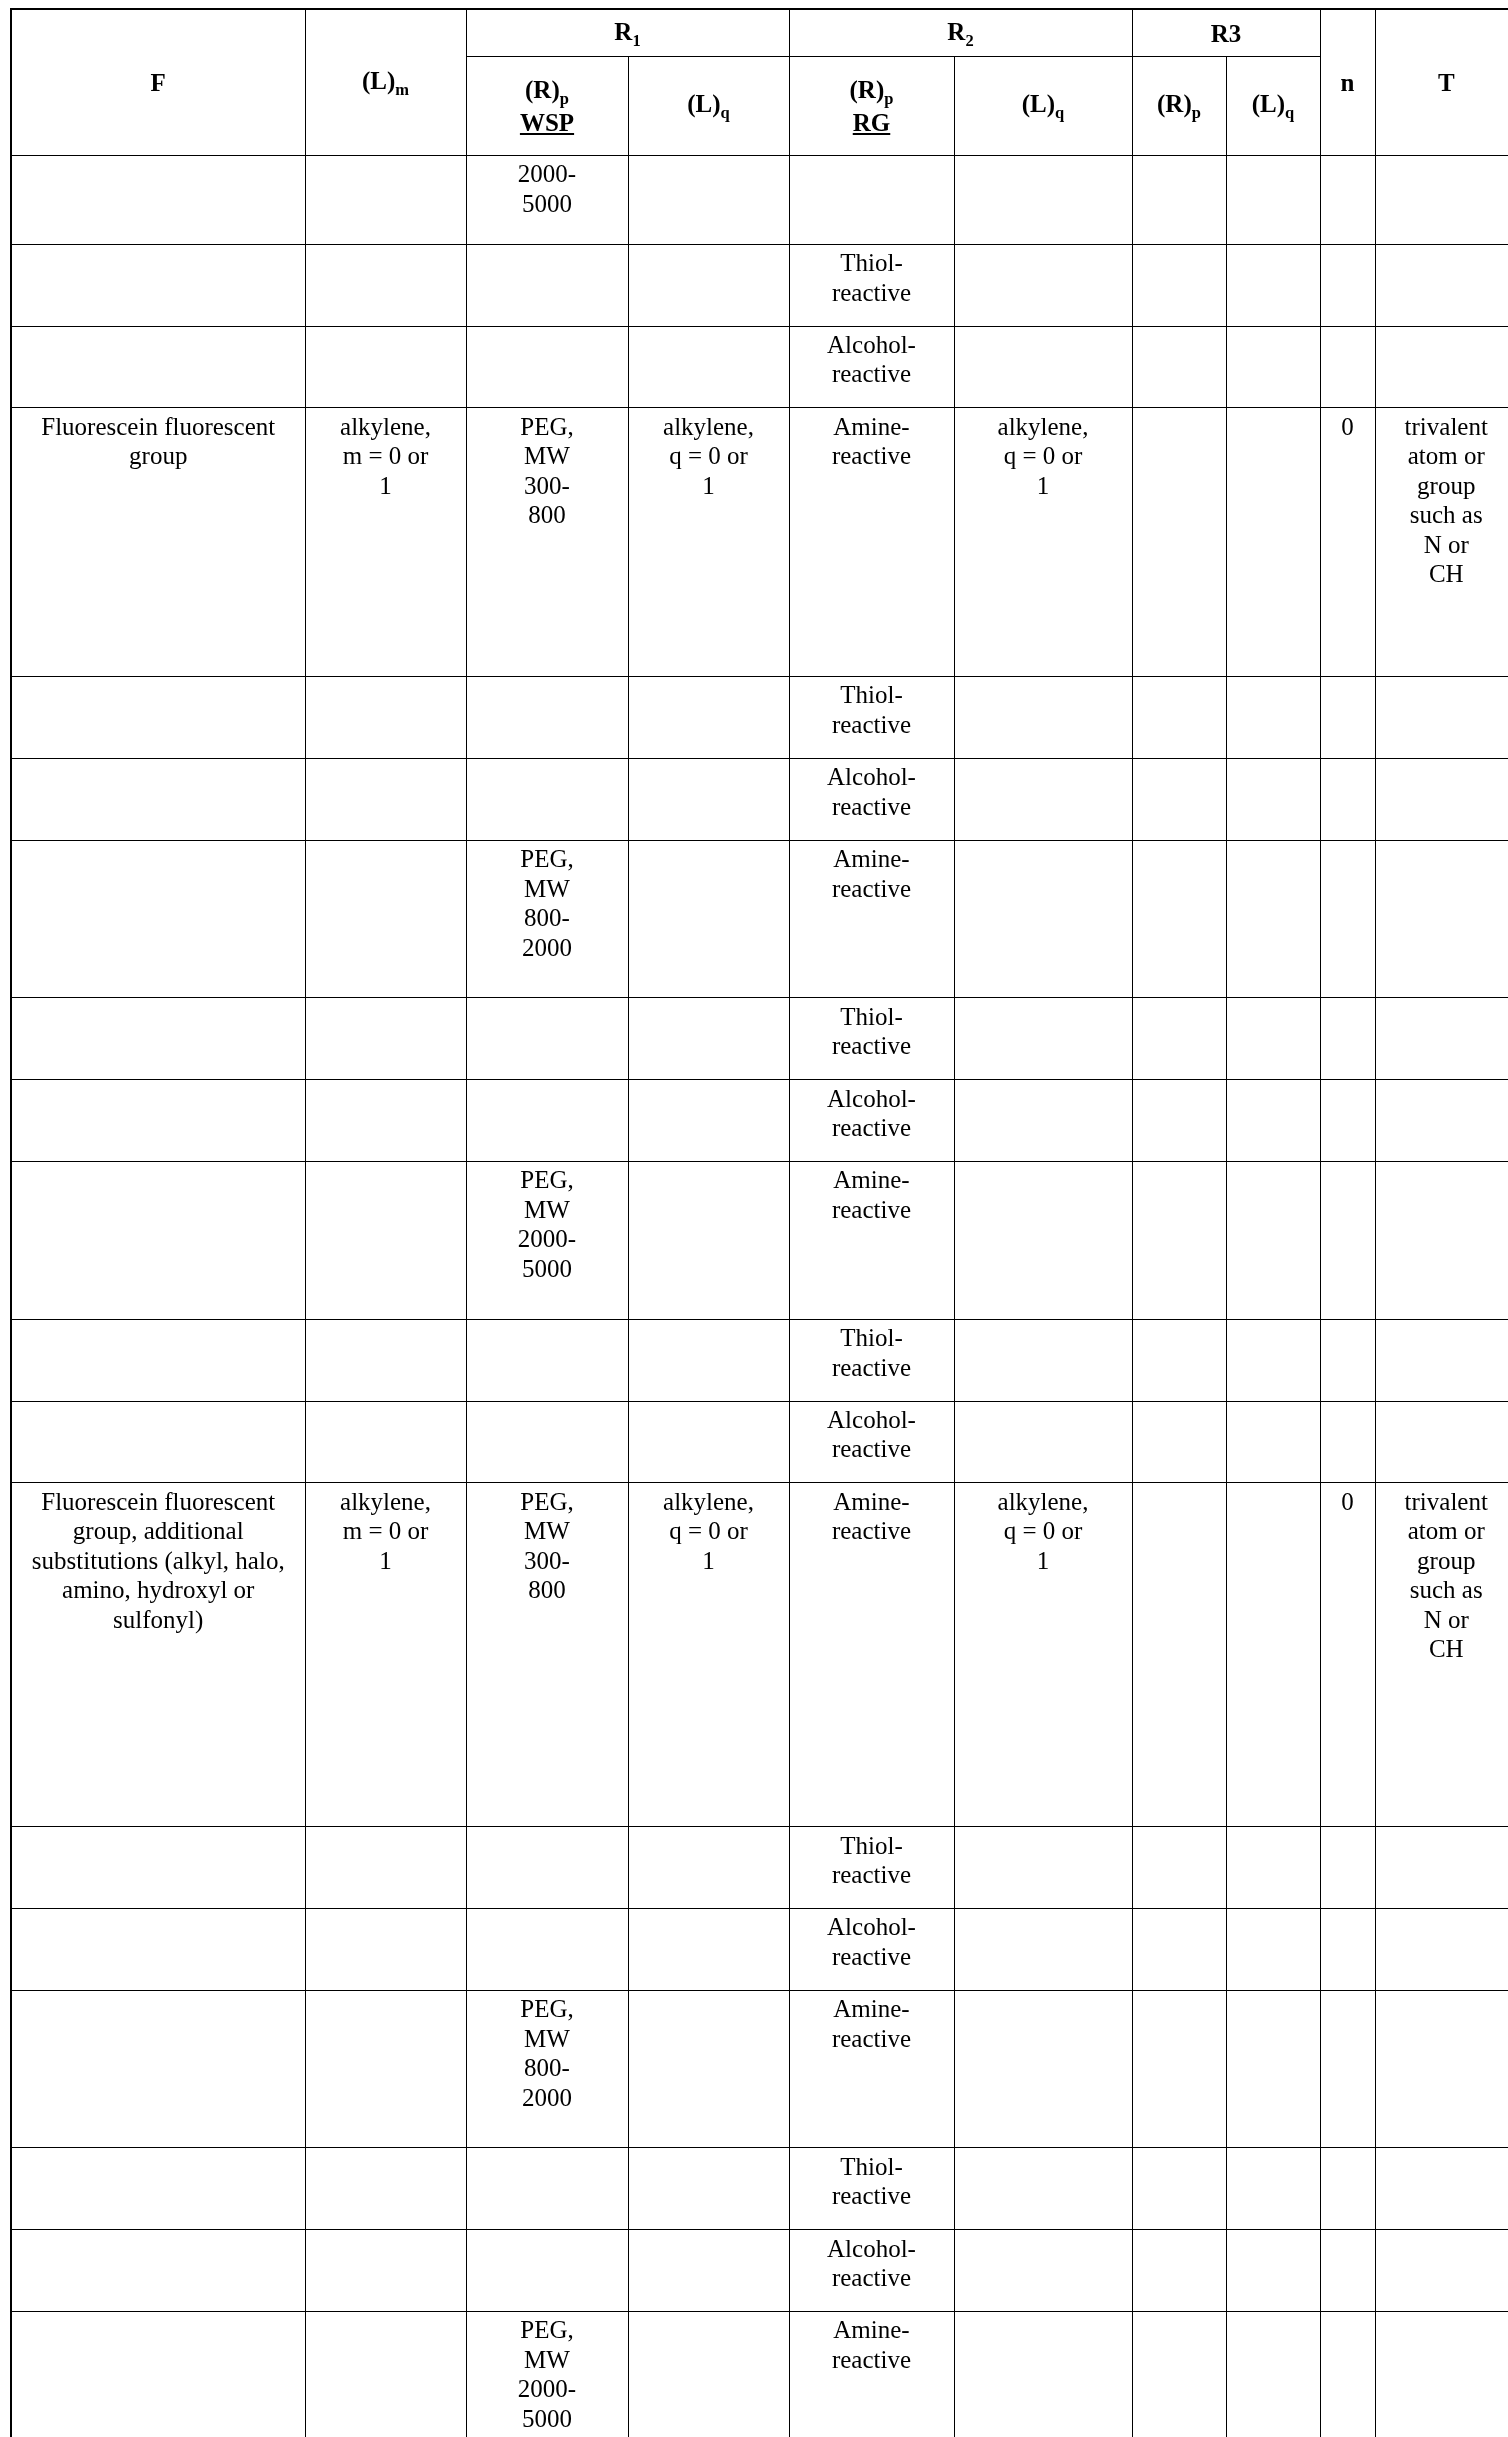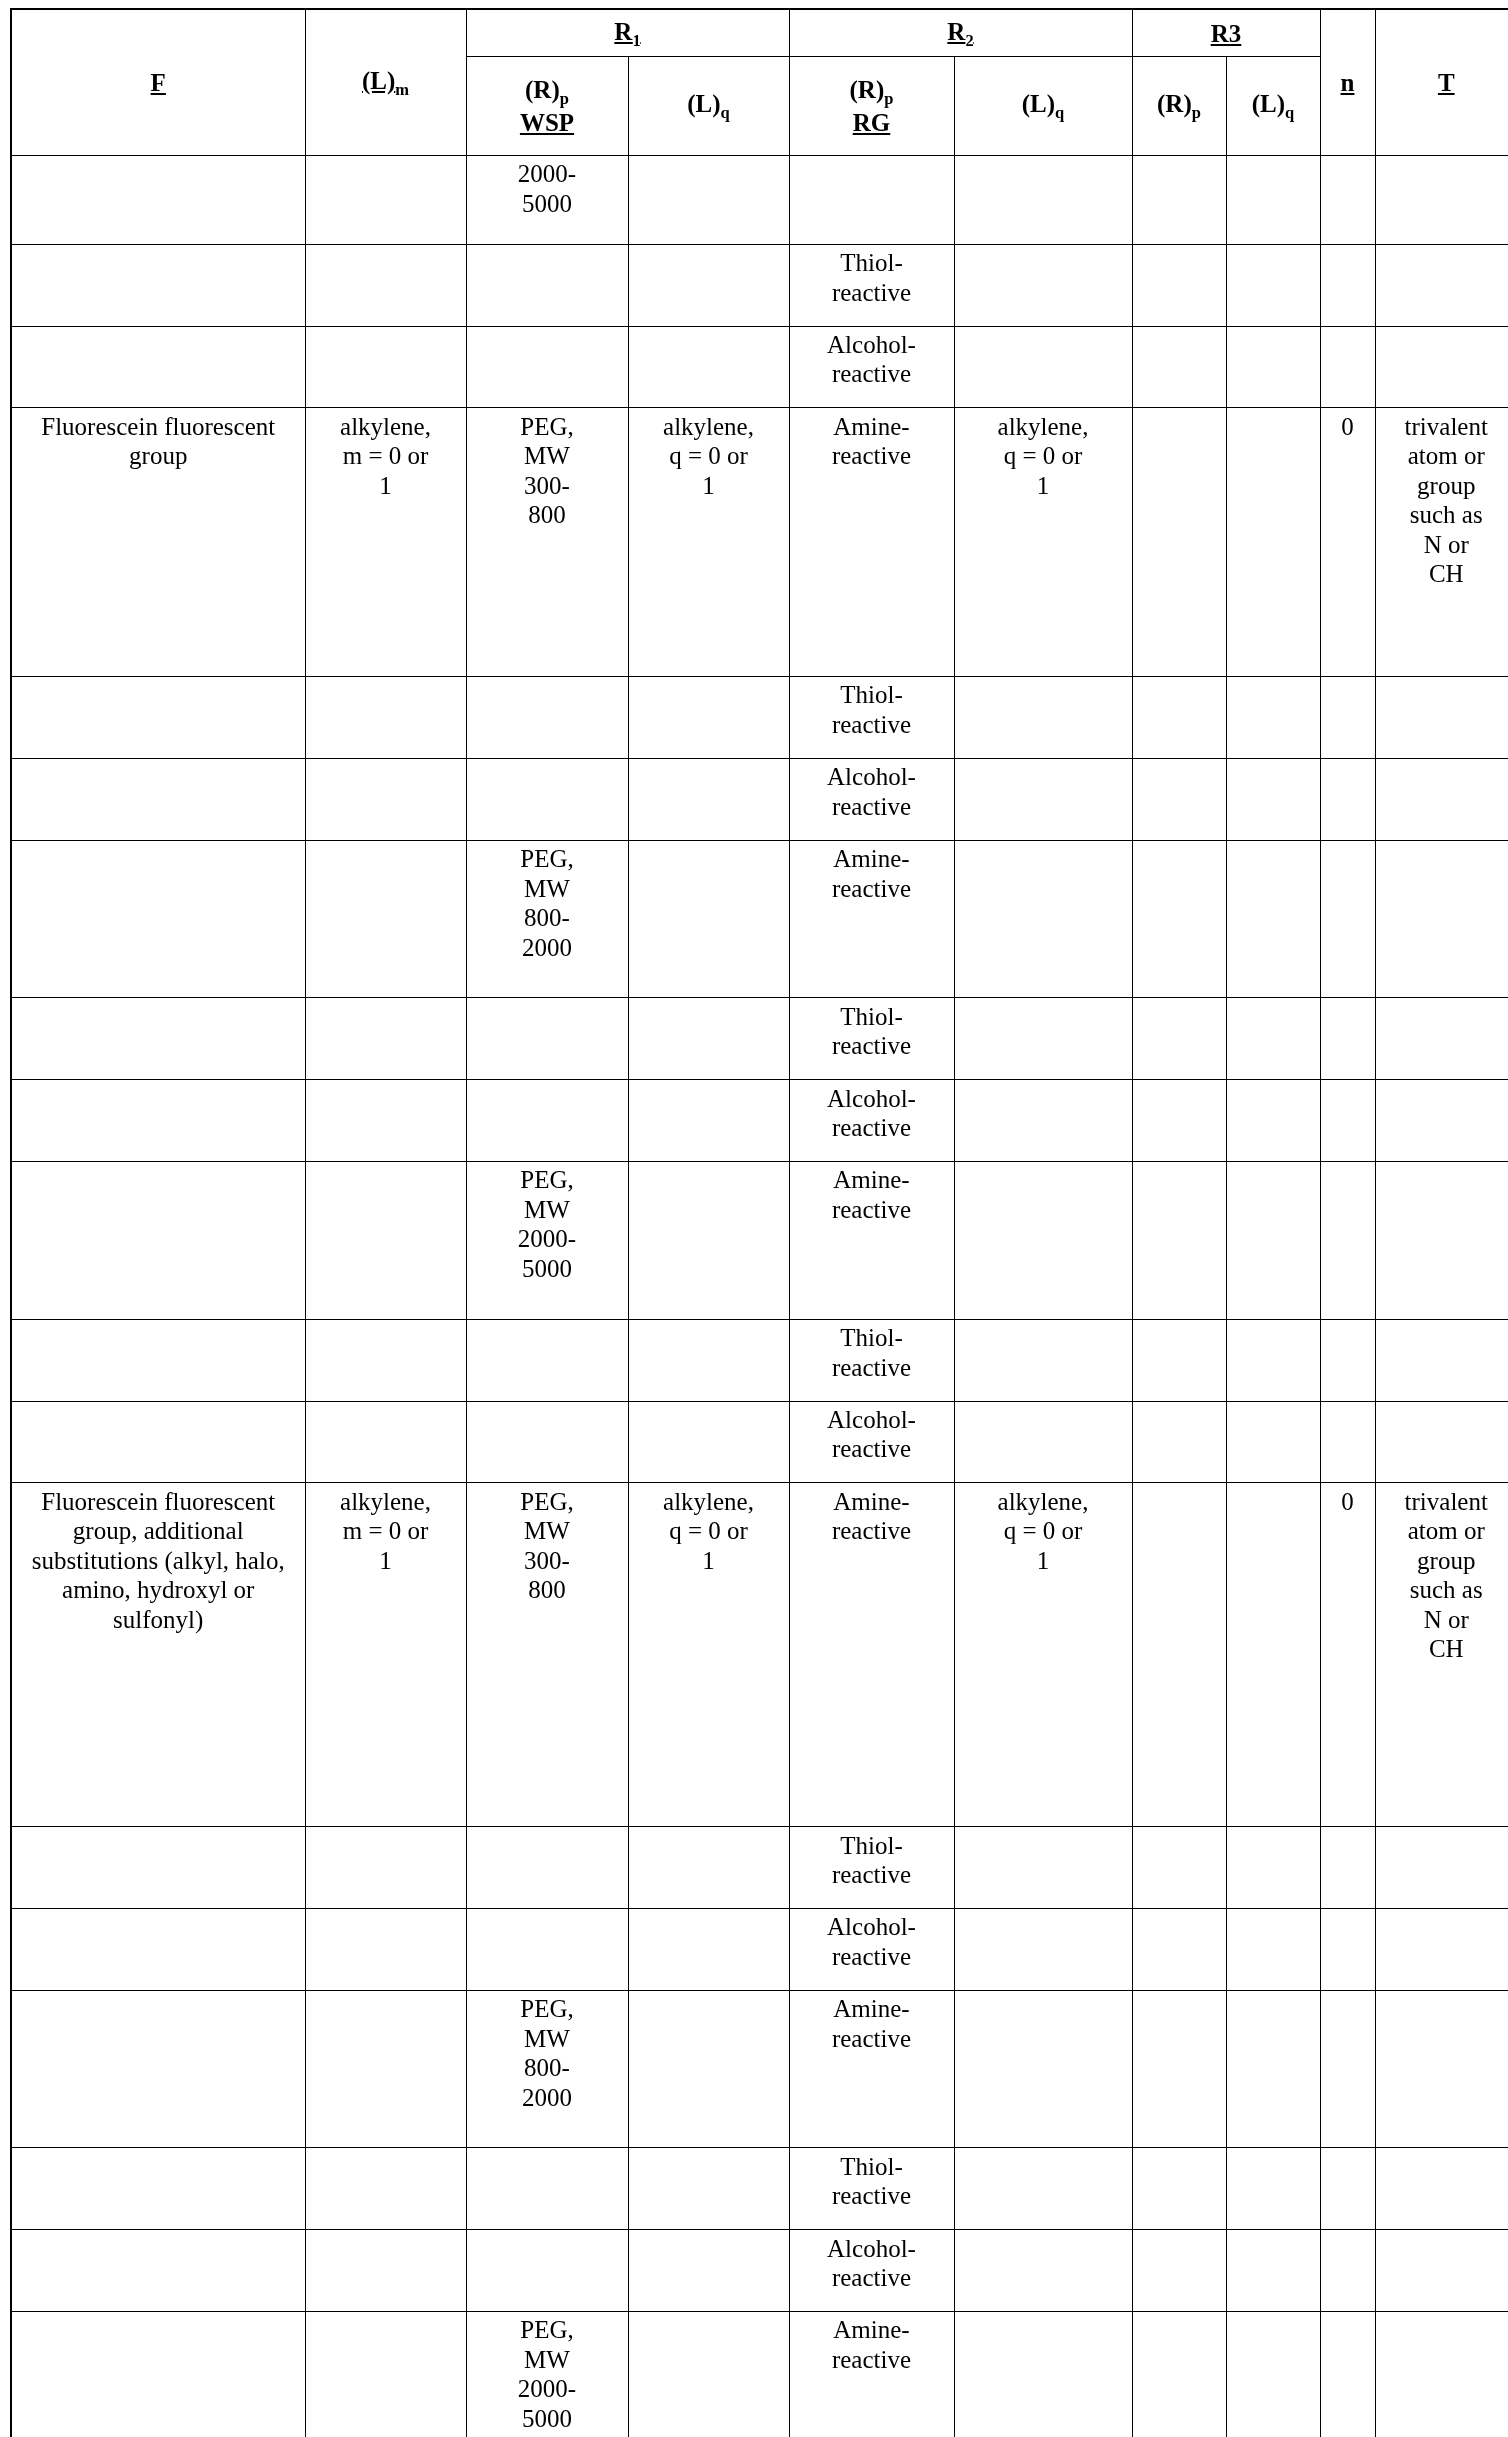--- a/index.html
+++ b/index.html
@@ -40,21 +40,20 @@
     overflow-wrap: break-word;
     hyphens: none;
   }
   table.patent-table th {
     font-weight: bold;
     vertical-align: middle;
   }
   th.hdr-top {
     height: 39px;
     font-size: 26px;
-    text-decoration: underline;
   }
   th.hdr-sub {
     height: 91px;
     vertical-align: top;
     padding-top: 5px;
     font-size: 26px;
   }
   th.hdr-sub .sub2 {
     display: block;
     text-decoration: underline;

